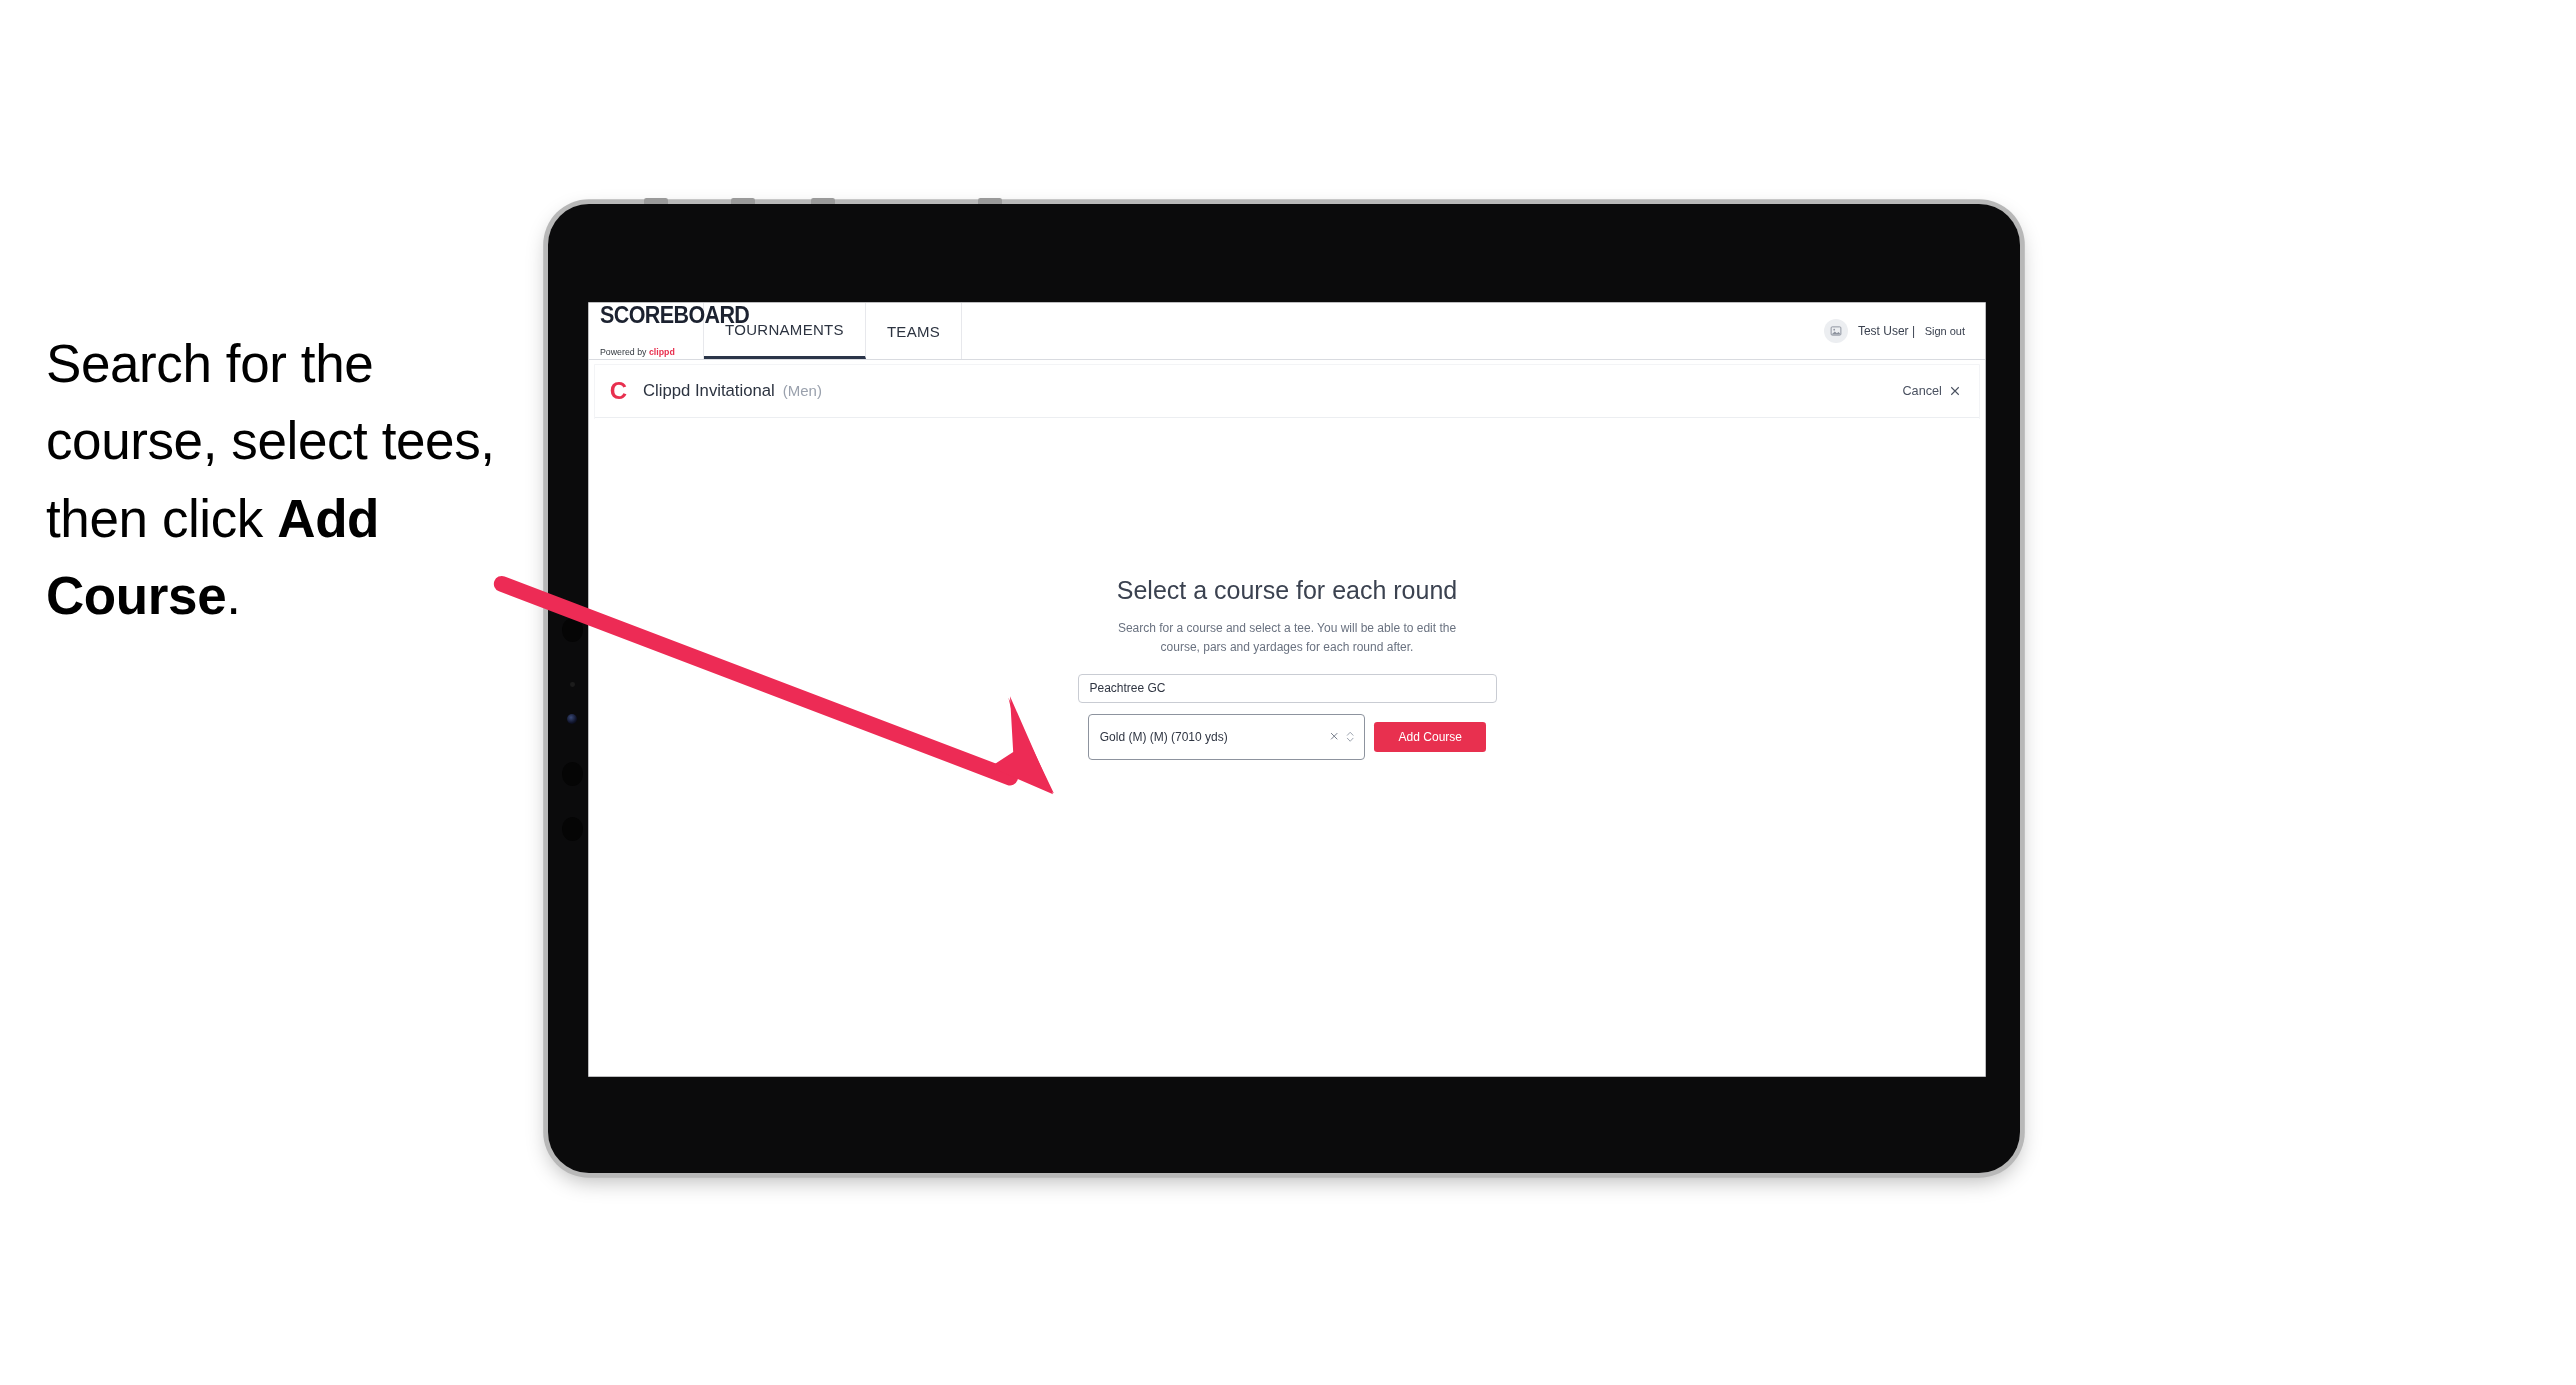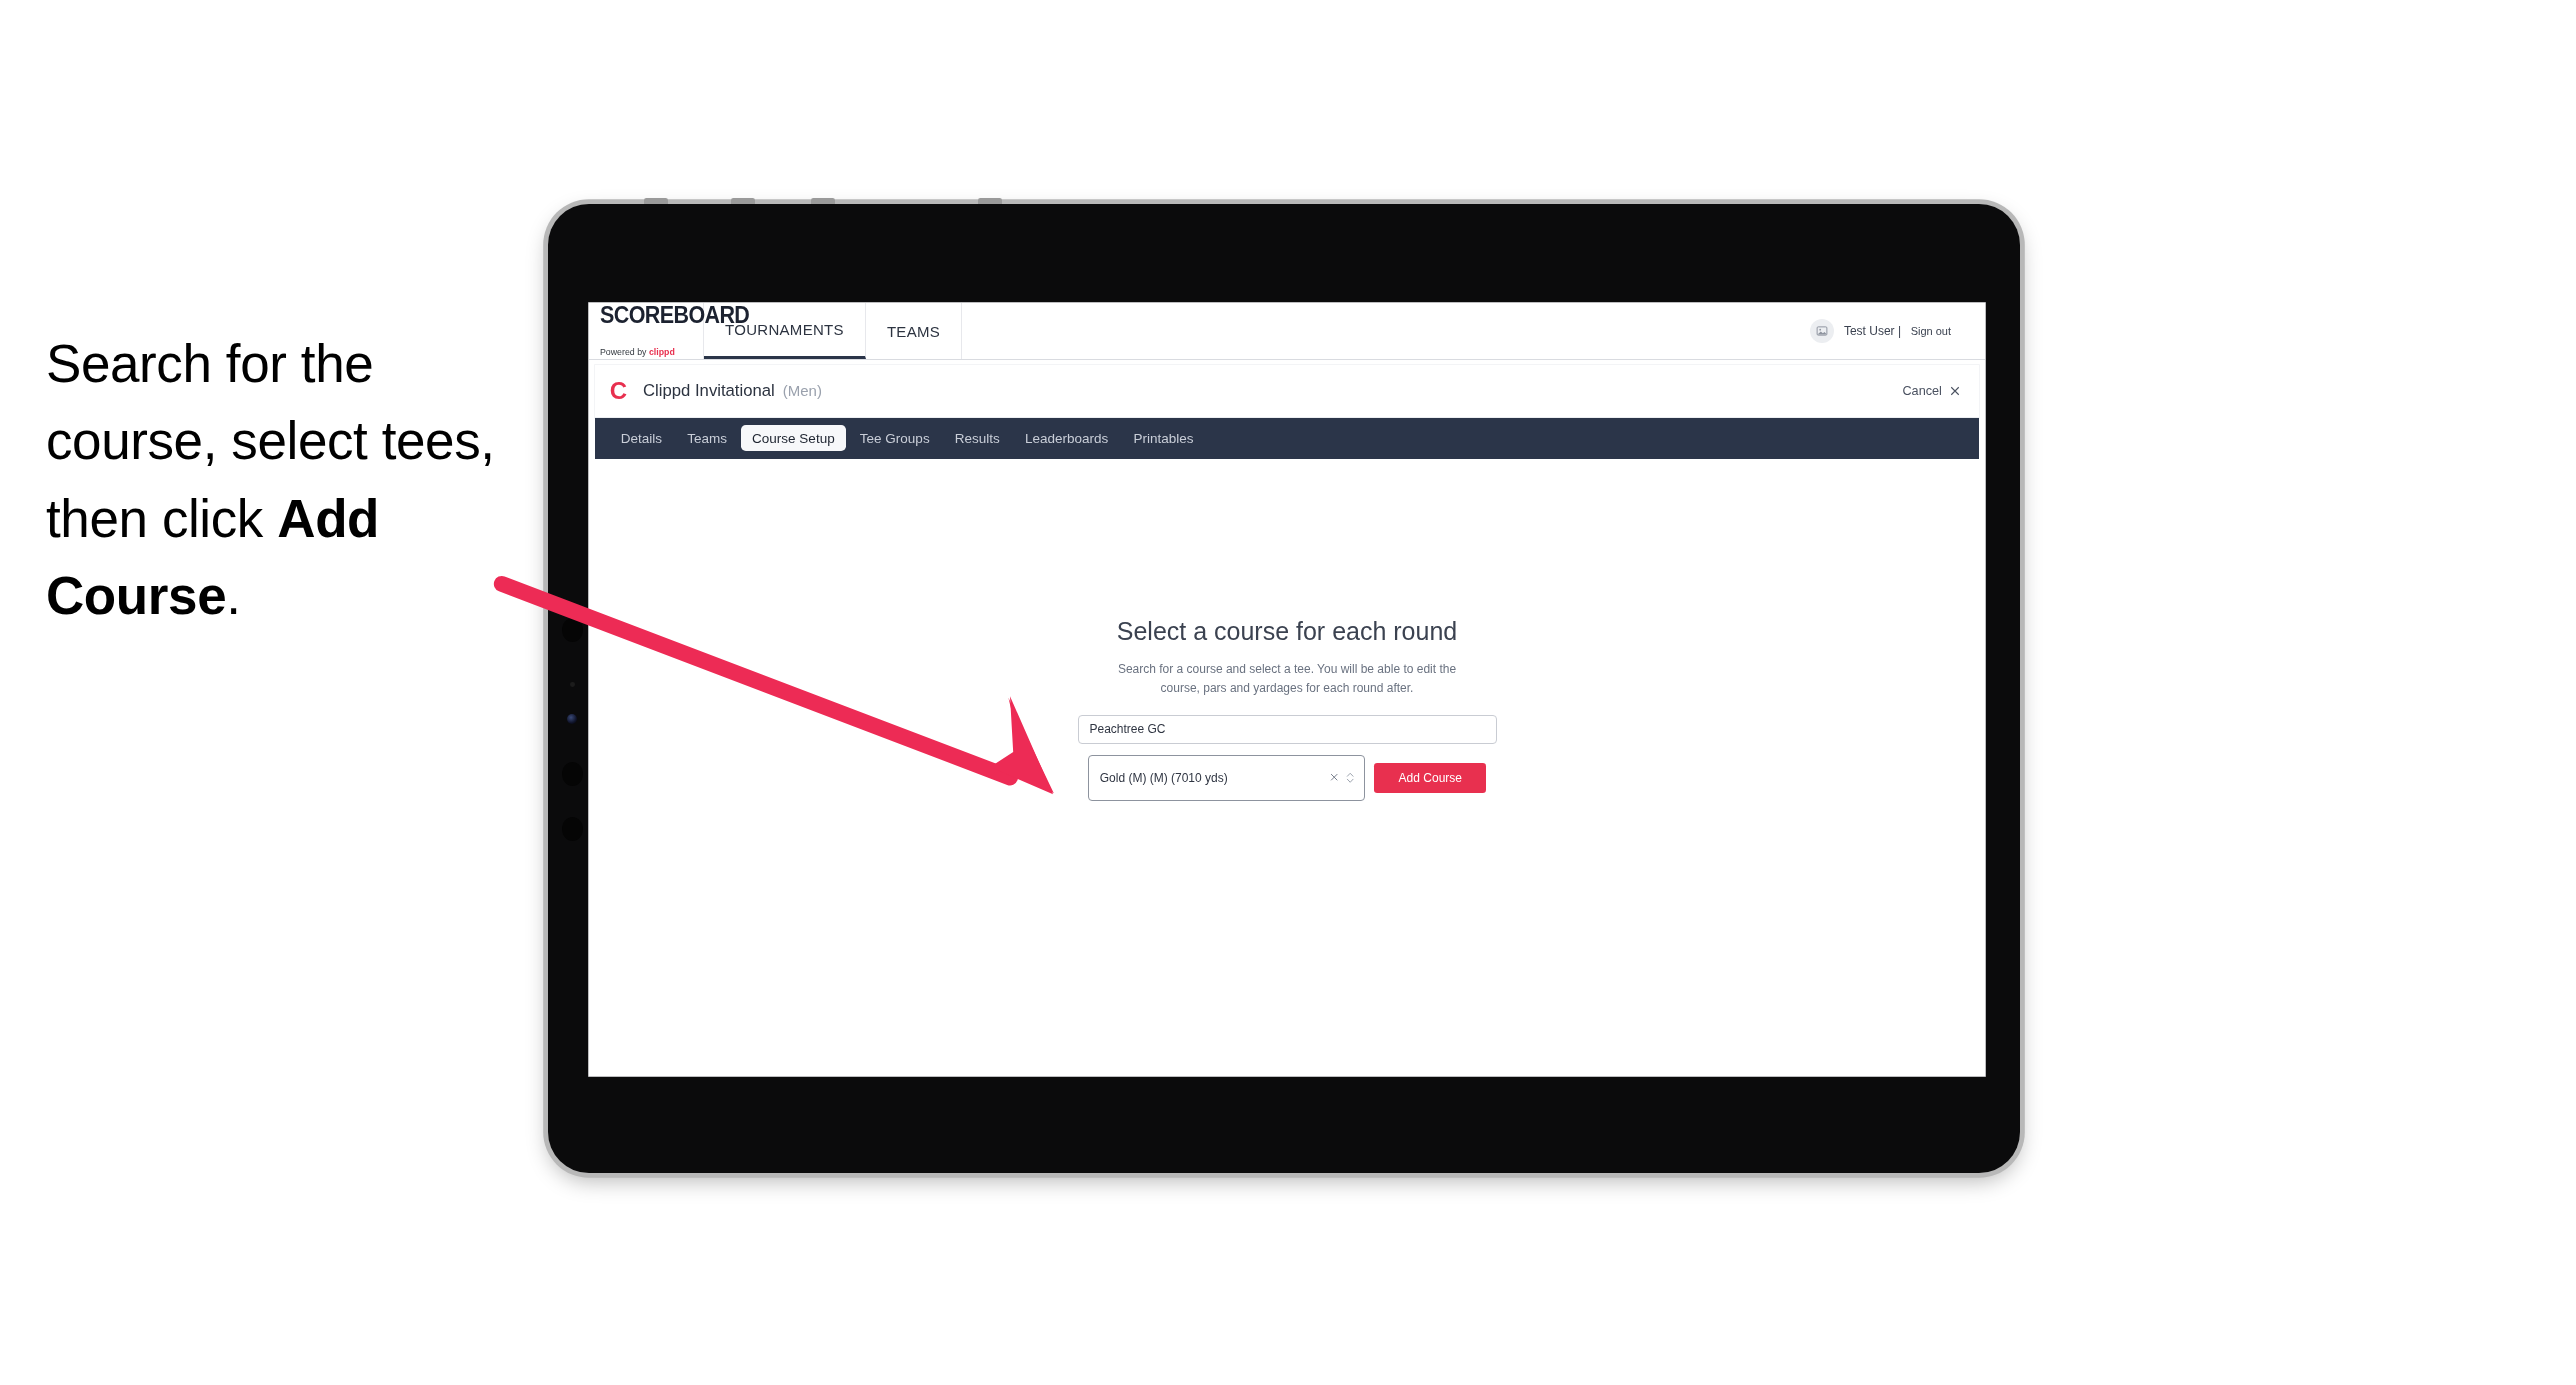--- a/index.html
+++ b/index.html
@@ -151,21 +151,21 @@
     box-sizing: border-box;
     text-align: center;
   }
   .topnav-tab.active {
     border-bottom: 3.2px solid #2b3549;
   }
   #topbar-spacer { flex: 1; }
   #user-area {
     display: flex;
     align-items: center;
-    padding-right: 34px;
+    padding-right: 20px;
     gap: 9.6px;
   }
   #avatar {
     width: 24px;
     height: 24px;
     border-radius: 50%;
     background: #eceef1;
     display: flex;
     align-items: center;
     justify-content: center;
@@ -396,29 +396,20 @@
       <span id="tournament-gender">(Men)</span>
       <span id="tb-spacer"></span>
       <span id="cancel-btn">
         <span>Cancel</span>
         <svg width="12" height="12" viewBox="0 0 16 16">
           <path d="M3 3 L13 13 M13 3 L3 13" stroke="#4a5160" stroke-width="1.5" fill="none"></path>
         </svg>
       </span>
     </div>
 
-    <div id="subnav">
-      <div class="subnav-tab">Details</div>
-      <div class="subnav-tab">Teams</div>
-      <div class="subnav-tab active">Course Setup</div>
-      <div class="subnav-tab">Tee Groups</div>
-      <div class="subnav-tab">Results</div>
-      <div class="subnav-tab">Leaderboards</div>
-      <div class="subnav-tab">Printables</div>
-    </div>
 
     <div id="main">
       <div id="course-panel">
         <h2 id="panel-title">Select a course for each round</h2>
         <p id="panel-desc">Search for a course and select a tee. You will be able to edit the course, pars and yardages for each round after.</p>
 
         <input id="course-search" type="text" value="Peachtree GC" style="">
 
         <div id="tee-row">
           <div id="tee-select">

